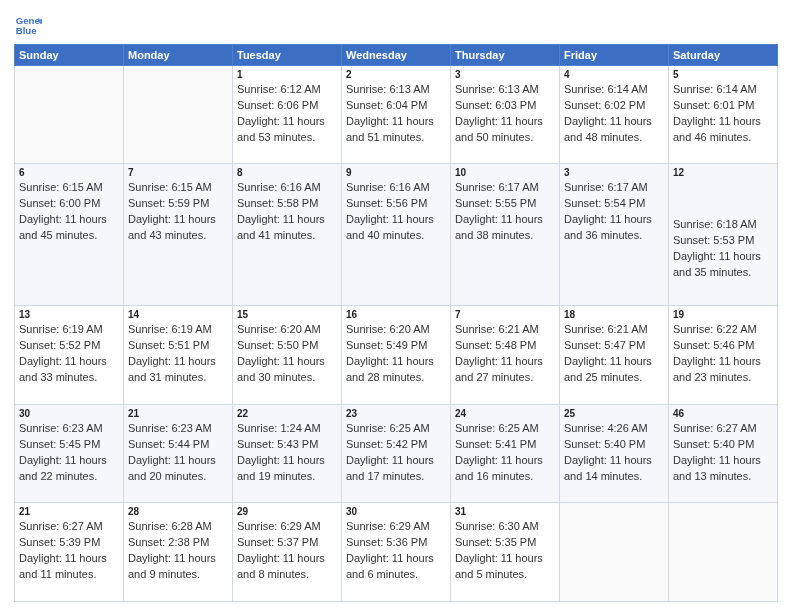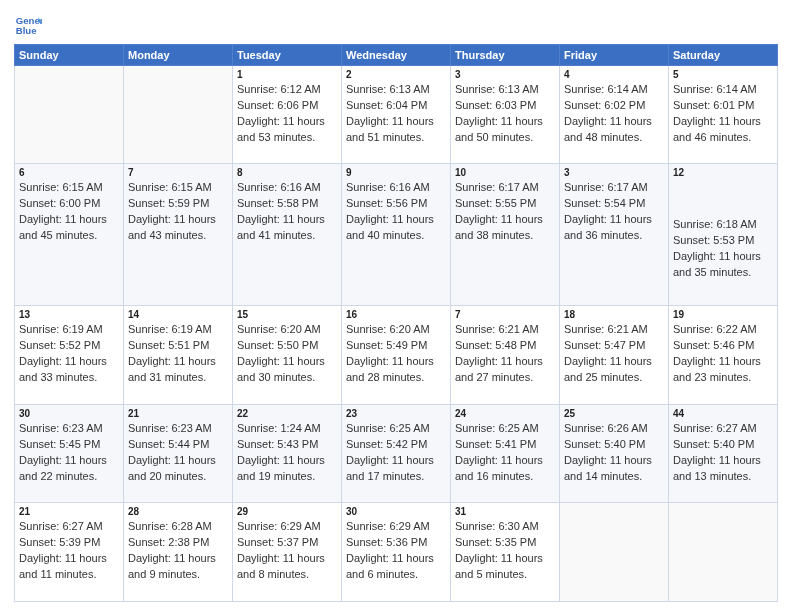--- a/index.html
+++ b/index.html
@@ -300,27 +300,27 @@
           </td>
           <td>
             <span class="day-num">24</span>
             <div class="cell-content" style="white-space: pre-line;">Sunrise: 6:25 AM
 Sunset: 5:41 PM
 Daylight: 11 hours
 and 16 minutes.</div>
           </td>
           <td>
             <span class="day-num">25</span>
-            <div class="cell-content" style="white-space: pre-line;">Sunrise: 6:26 AM
+            <div class="cell-content" style="white-space: pre-line;">Sunrise: 4:26 AM
 Sunset: 5:40 PM
 Daylight: 11 hours
 and 14 minutes.</div>
           </td>
           <td>
-            <span class="day-num">44</span>
+            <span class="day-num">46</span>
             <div class="cell-content" style="white-space: pre-line;">Sunrise: 6:27 AM
 Sunset: 5:40 PM
 Daylight: 11 hours
 and 13 minutes.</div>
           </td>
         </tr>
         <tr>
           <td>
             <span class="day-num">21</span>
             <div class="cell-content" style="white-space: pre-line;">Sunrise: 6:27 AM

